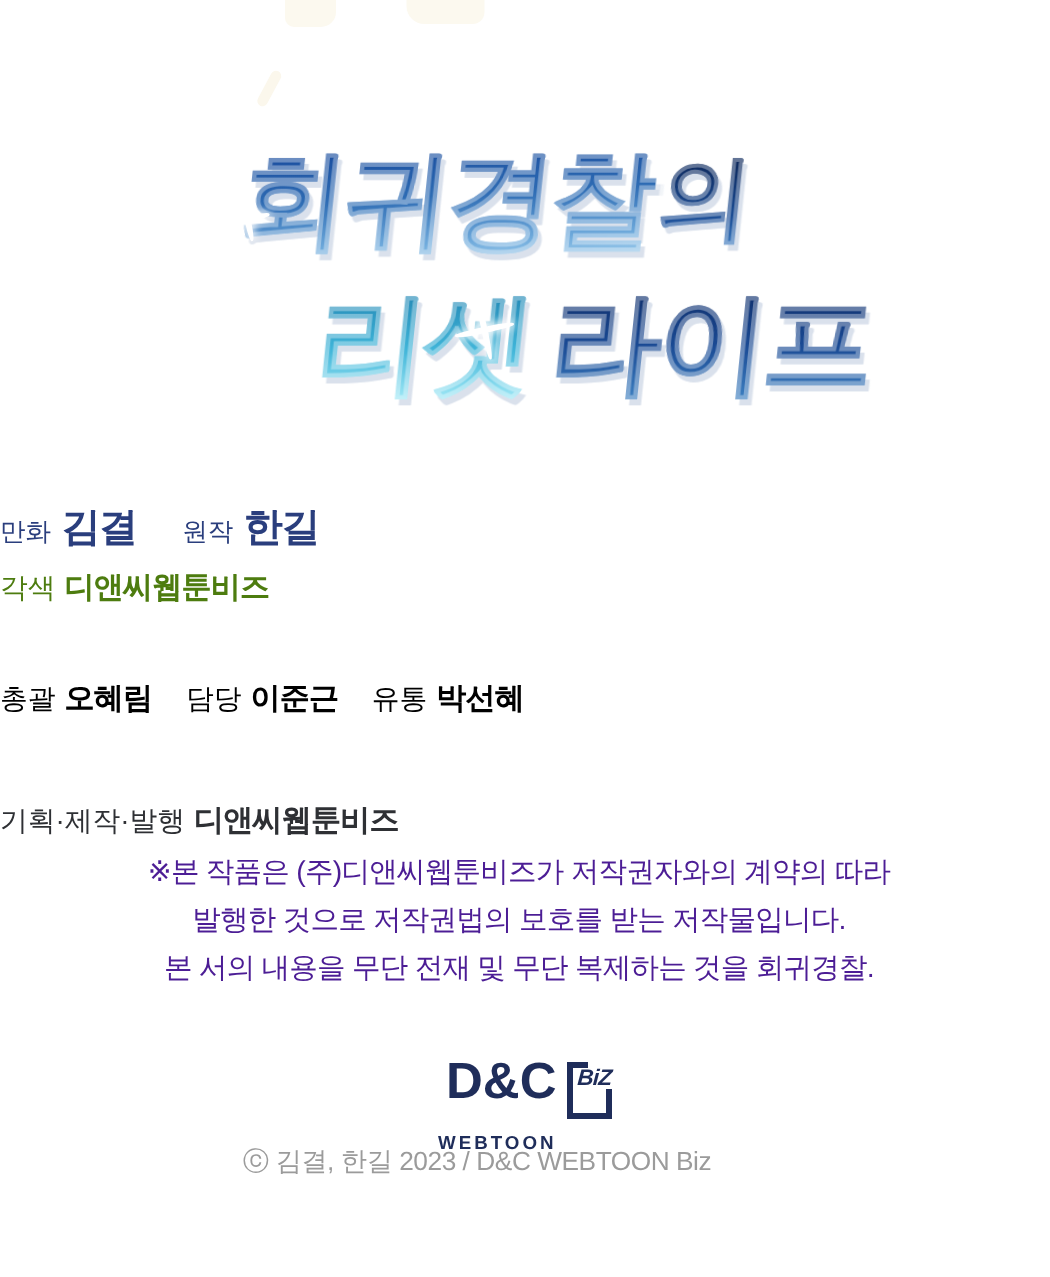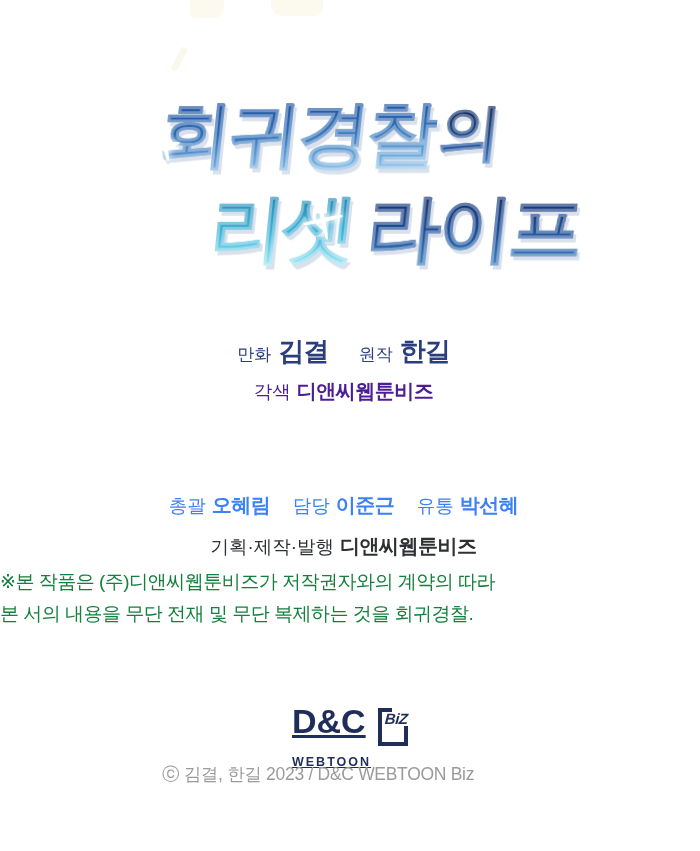--- a/index.html
+++ b/index.html
@@ -39,45 +39,45 @@
   
   .sparkle { position:absolute; pointer-events:none; transform:rotate(-12deg); }
   .sparkle::before, .sparkle::after { content:''; position:absolute; background:#ffffff;
     border-radius:40%; box-shadow:0 0 6px 1px rgba(255,255,255,0.95); }
   .sparkle::before { left:0; right:0; top:50%; height:4px; margin-top:-2px; }
   .sparkle::after  { top:0; bottom:0; left:50%; width:4px; margin-left:-2px; }
   .s1 { left:150px; top:131px; width:30px; height:30px; }
   .s2 { left:303px; top:200px; width:40px; height:40px; }
 
   
-  .row { position:absolute; left:0; width:687px; text-align:center; white-space:nowrap; }
+  .row { position:absolute; left:0; width:687px; text-align:left; white-space:nowrap; }
   .row .lbl { font-weight:400; }
   .row .nm  { font-weight:700; }
 
   .row-author { top:334px; color:#2a3e7d; }
   .row-author .lbl { font-size:17px; margin-right:7px; }
   .row-author .nm  { font-size:26px; font-weight:800; letter-spacing:-1px; }
   .row-author .pair + .pair { margin-left:26px; }
 
-  .row-adapt  { top:378px; color:#4c1d95; }
+  .row-adapt  { top:378px; color:#4d7c0f; }
   .row-color  { top:406px; color:#34363e; }
-  .row-staff  { top:492px; color:#3b82f6; }
+  .row-staff  { top:452px; color:#000000; }
   .row-pub    { top:533px; color:#2e3034; }
   .row-adapt .lbl, .row-color .lbl, .row-staff .lbl, .row-pub .lbl { font-size:18.5px; margin-right:6px; }
   .row-adapt .nm,  .row-color .nm,  .row-staff .nm,  .row-pub .nm  { font-size:20px; letter-spacing:-0.5px; }
   .row-staff .pair + .pair { margin-left:18px; }
 
   
-  .notice { position:absolute; left:0; top:566px; width:692px; 
-    color:#15803d; font-size:19px; line-height:32px; letter-spacing:-0.5px; white-space:nowrap; }
+  .notice { position:absolute; left:0; top:566px; width:692px; text-align:center;
+    color:#4c1d95; font-size:19px; line-height:32px; letter-spacing:-0.5px; white-space:nowrap; }
 
   
   .logo { position:absolute; left:0; top:708px; width:700px;
     display:flex; justify-content:center; align-items:flex-start; color:#1f2d5a; }
-  .logo-text { text-align:left;text-decoration:underline; }
+  .logo-text { text-align:right; }
   .logo-top { font-size:34px; font-weight:800; line-height:0.82; letter-spacing:0px; }
   .logo-bottom { font-size:12.5px; font-weight:800; letter-spacing:2px; margin-top:19px; }
   .biz-box { position:relative; width:30px; height:38px; margin-left:7px;
     border-left:4px solid #1f2d5a; border-bottom:4px solid #1f2d5a; box-sizing:border-box; }
   .biz-box::before { content:''; position:absolute; top:0; left:0; width:38%; height:4px; background:#1f2d5a; }
   .biz-box::after  { content:''; position:absolute; bottom:0; right:0; width:4px; height:46%; background:#1f2d5a; }
   .biz-label { position:absolute; top:2px; left:3px; font-size:15px; font-weight:800;
     font-style:italic; letter-spacing:-0.5px; transform:skewX(-4deg); white-space:nowrap; }
 
   
@@ -117,20 +117,21 @@
     <span class="pair"><span class="lbl">담당</span><span class="nm">이준근</span></span>
     <span class="pair"><span class="lbl">유통</span><span class="nm">박선혜</span></span>
   </div>
 
   <div class="row row-pub">
     <span class="lbl">기획·제작·발행</span><span class="nm">디앤씨웹툰비즈</span>
   </div>
 
   <div class="notice">
     <div>※본 작품은 (주)디앤씨웹툰비즈가 저작권자와의 계약의 따라</div>
+    <div>발행한 것으로 저작권법의 보호를 받는 저작물입니다.</div>
     <div>본 서의 내용을 무단 전재 및 무단 복제하는 것을 회귀경찰.</div>
   </div>
 
   <div class="logo">
     <div class="logo-text">
       <div class="logo-top">D&amp;C</div>
       <div class="logo-bottom">WEBTOON</div>
     </div>
     <div class="biz-box">
       <span class="biz-label">BiZ</span>

